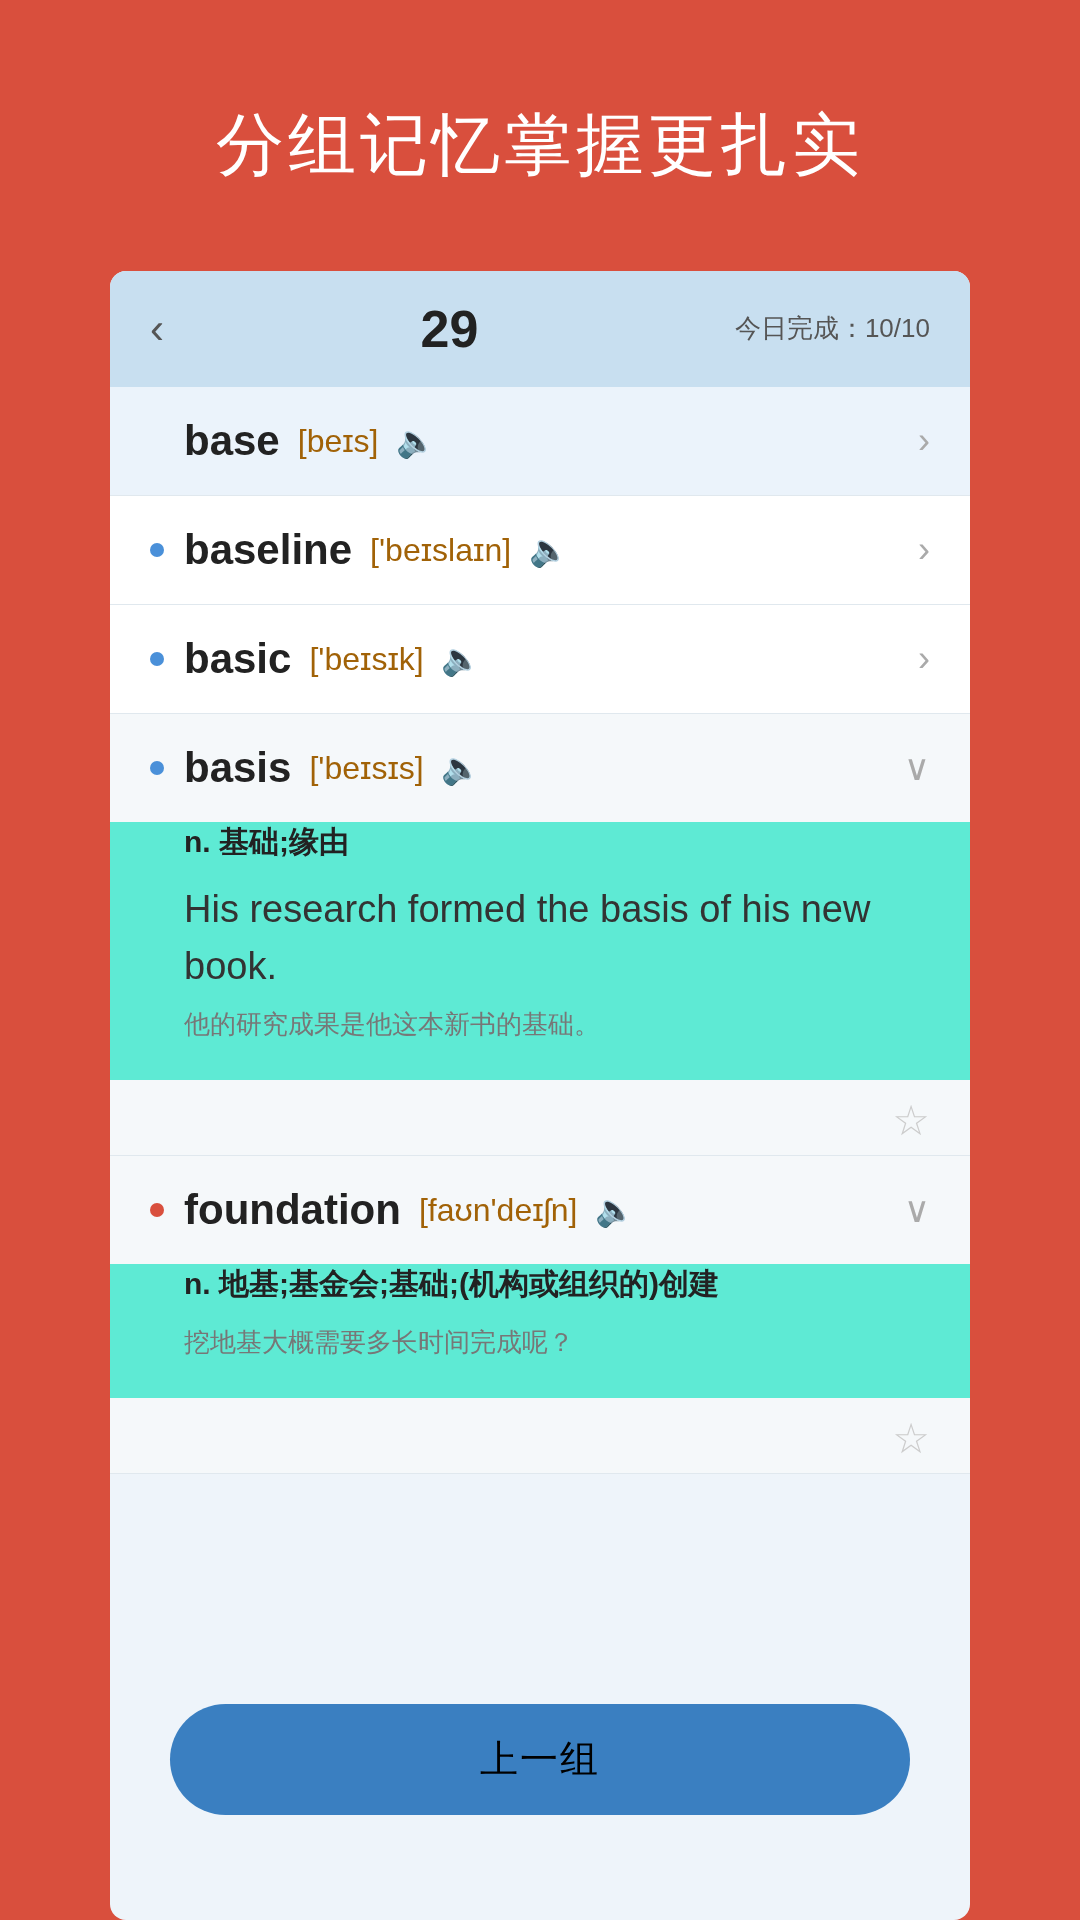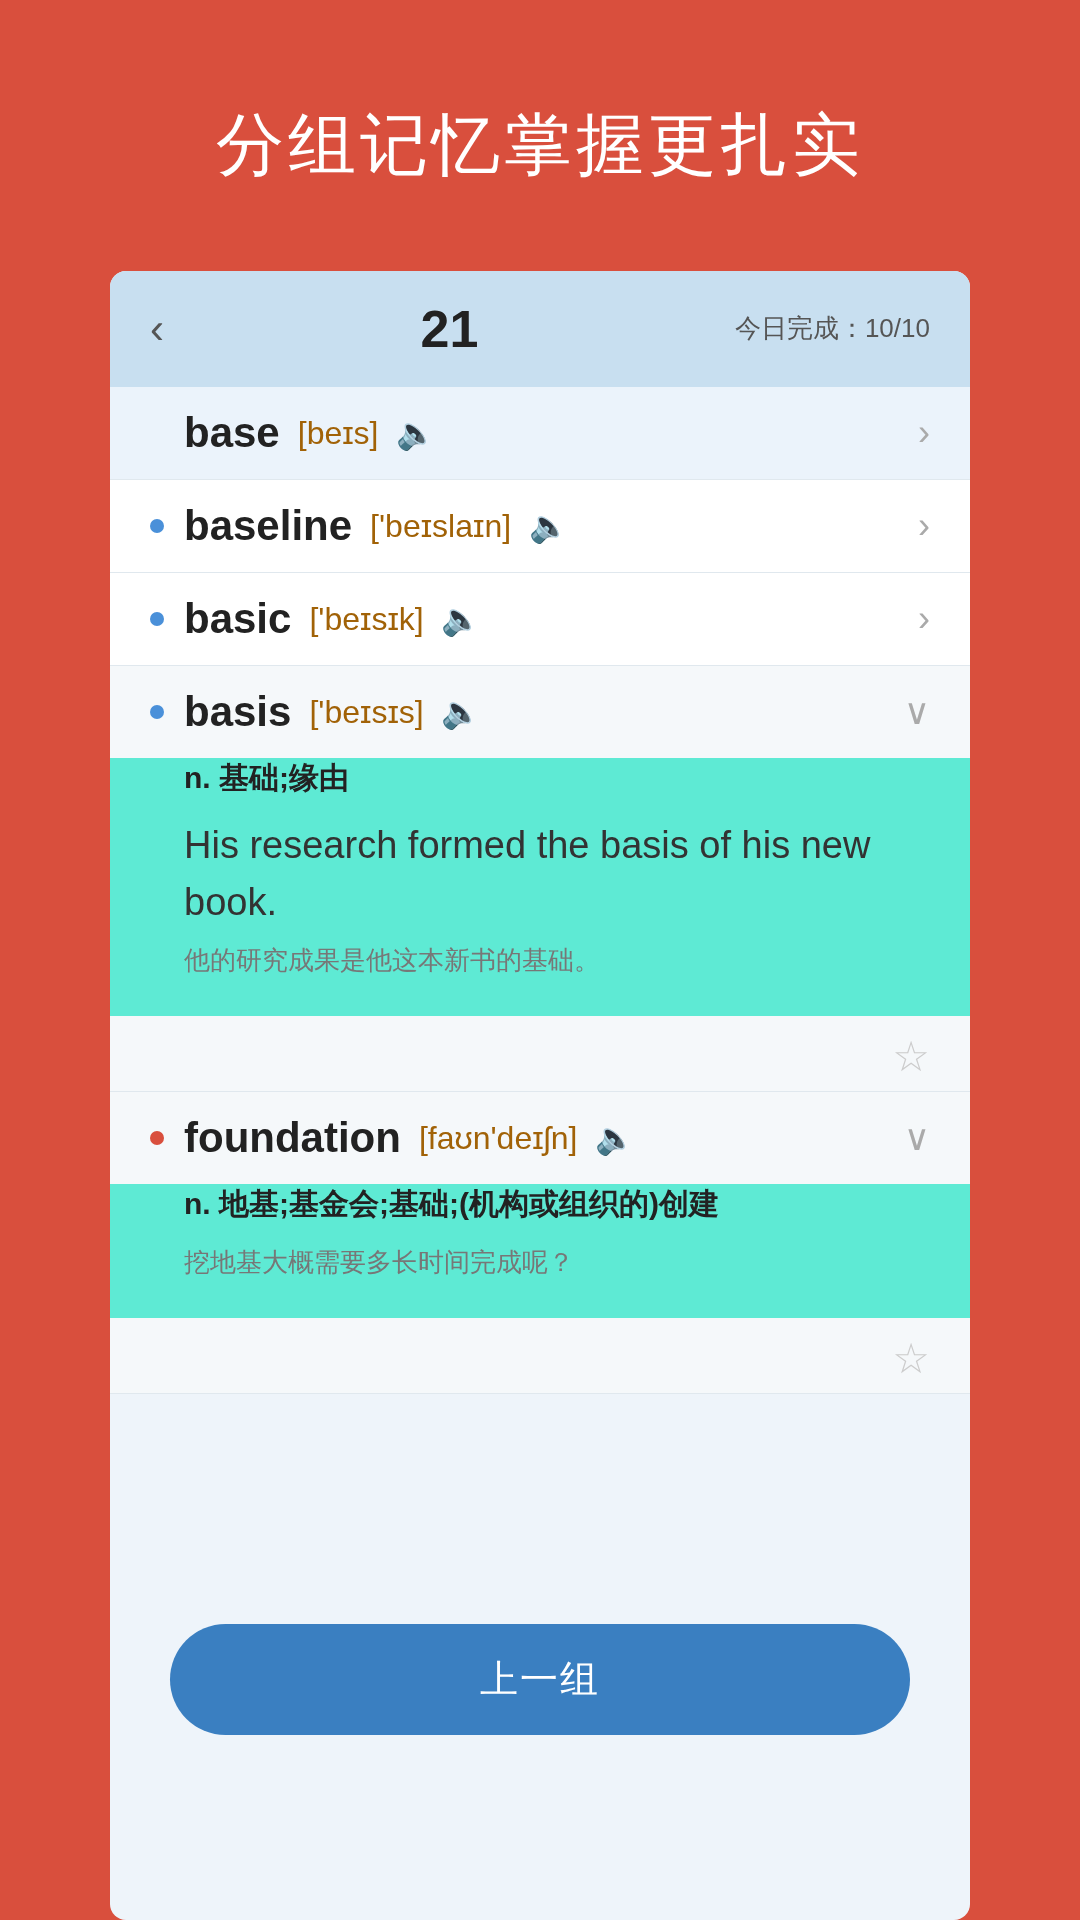--- a/index.html
+++ b/index.html
@@ -68,21 +68,21 @@
     }
 
     .word-row {
       border-bottom: 1px solid #E0E8EE;
       background: white;
     }
 
     .word-row-header {
       display: flex;
       align-items: center;
-      padding: 22px 40px;
+      padding: 30px 40px;
       cursor: pointer;
     }
 
     .dot {
       width: 14px;
       height: 14px;
       border-radius: 50%;
       margin-right: 20px;
       flex-shrink: 0;
     }
@@ -165,21 +165,21 @@
       padding: 30px 60px 50px 60px;
       background: #EEF4FA;
       gap: 40px;
     }
 
     .btn {
       flex: 1;
       padding: 30px 0;
       border-radius: 60px;
       background: #3A7FC1;
-      color: #ffffff;
+      color: #000000;
       font-size: 38px;
       font-weight: 500;
       border: none;
       cursor: pointer;
       text-align: center;
       letter-spacing: 2px;
     }
 
     
     .word-row.base-row .word-row-header {
@@ -192,21 +192,21 @@
   </style>
 </head>
 <body>
 
 <h1 class="page-title">分组记忆掌握更扎实</h1>
 
 <div class="card">
 
   <div class="card-header">
     <button class="back-btn">‹</button>
-    <span class="card-number">21</span>
+    <span class="card-number">29</span>
     <div class="card-stats">
       <div>今日完成：10/10</div>
     </div>
   </div>
 
   <div class="word-list">
 
     <div class="word-row base-row">
       <div class="word-row-header">
         <span class="dot-none"></span>

